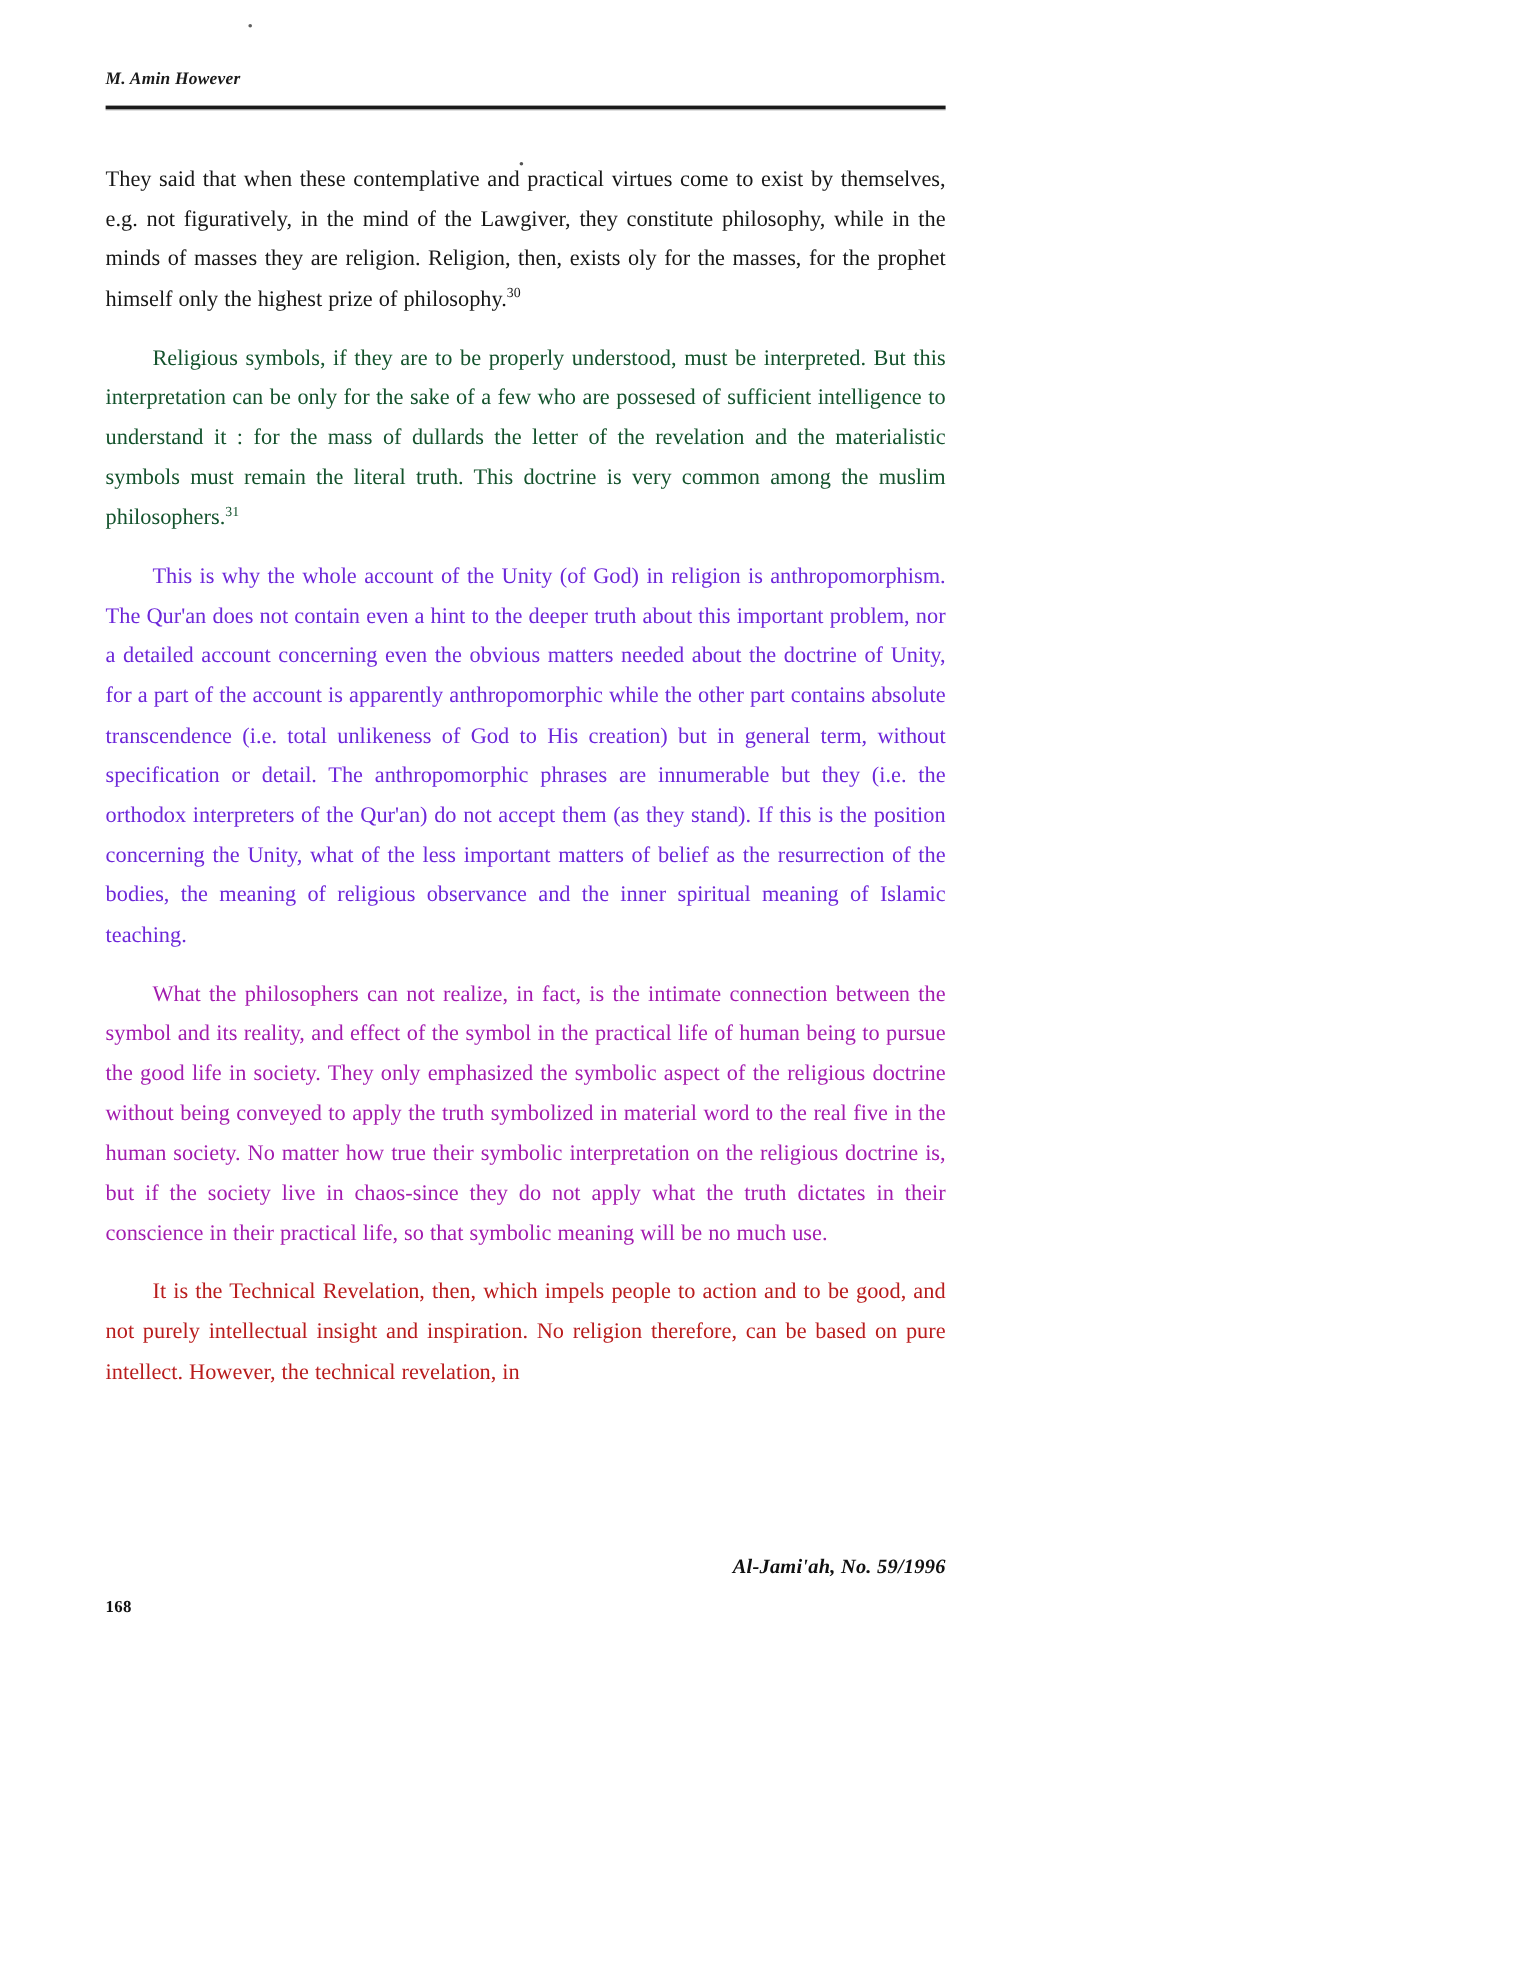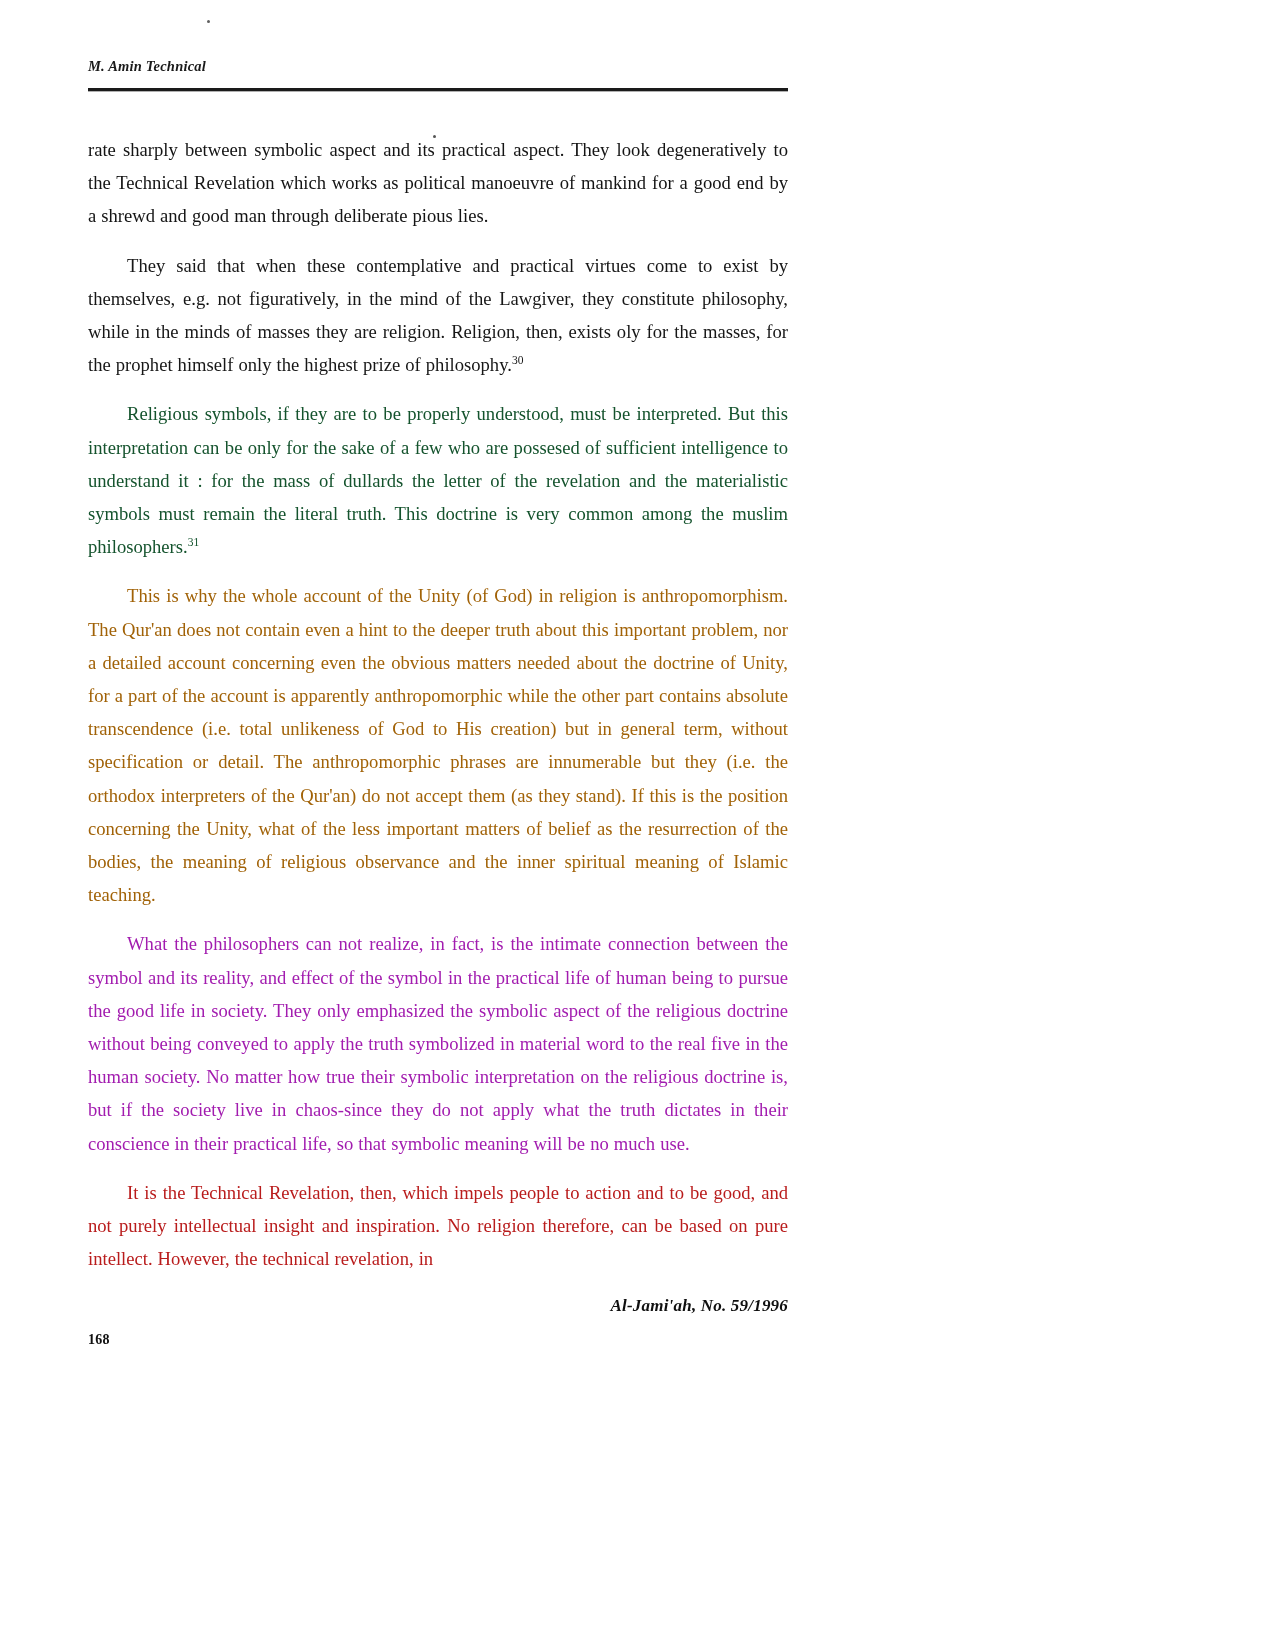--- a/index.html
+++ b/index.html
@@ -81,21 +81,21 @@
   sup.fn {
     font-size: 0.62em;
     vertical-align: super;
     line-height: 0;
   }
 
   
   .p1 { color: #141414; }
   .p2 { color: #171717; }
   .p3 { color: #14532d; }
-  .p4 { color: #a16207; }
+  .p4 { color: #6d28d9; }
   .p5 { color: #a21caf; }
   .p6 { color: #b91c1c; }
 
   
   .folio {
     position: absolute;
     left: 88px;
     top: 1332px;
     font-family: "Liberation Serif", "DejaVu Serif", serif;
     font-weight: bold;
@@ -117,27 +117,26 @@
   }
 </style>
 </head>
 <body>
 
 <div class="page">
 
   <div class="speck speck-a"></div>
   <div class="speck speck-b"></div>
 
-  <div class="running-head">M. Amin Technical</div>
+  <div class="running-head">M. Amin However</div>
 
   <div class="head-rule"></div>
 
   <div class="body-col">
 
-    <p class="para p1"><span>rate sharply between symbolic aspect and its practical aspect. They look degeneratively to the Technical Revelation which works as political manoeuvre of mankind for a good end by a shrewd and good man through deliberate pious lies.</span></p>
 
     <p class="para p2"><span>They said that when these contemplative and practical virtues come to exist by themselves, e.g. not figuratively, in the mind of the Lawgiver, they constitute philosophy, while in the minds of masses they are religion. Religion, then, exists oly for the masses, for the prophet himself only the highest prize of philosophy.</span><sup class="fn">30</sup></p>
 
     <p class="para p3"><span>Religious symbols, if they are to be properly understood, must be interpreted. But this interpretation can be only for the sake of a few who are possesed of sufficient intelligence to understand it : for the mass of dullards the letter of the revelation and the materialistic symbols must remain the literal truth. This doctrine is very common among the muslim philosophers.</span><sup class="fn">31</sup></p>
 
     <p class="para p4"><span>This is why the whole account of the Unity (of God) in religion is anthropomorphism. The Qur'an does not contain even a hint to the deeper truth about this important problem, nor a detailed account concerning even the obvious matters needed about the doctrine of Unity, for a part of the account is apparently anthropomorphic while the other part contains absolute transcendence (i.e. total unlikeness of God to His creation) but in general term, without specification or detail. The anthropomorphic phrases are innumerable but they (i.e. the orthodox interpreters of the Qur'an) do not accept them (as they stand). If this is the position concerning the Unity, what of the less important matters of belief as the resurrection of the bodies, the meaning of religious observance and the inner spiritual meaning of Islamic teaching.</span></p>
 
     <p class="para p5"><span>What the philosophers can not realize, in fact, is the intimate connection between the symbol and its reality, and effect of the symbol in the practical life of human being to pursue the good life in society. They only emphasized the symbolic aspect of the religious doctrine without being conveyed to apply the truth symbolized in material word to the real five in the human society. No matter how true their symbolic interpretation on the religious doctrine is, but if the society live in chaos-since they do not apply what the truth dictates in their conscience in their practical life, so that symbolic meaning will be no much use.</span></p>
 
     <p class="para p6"><span>It is the Technical Revelation, then, which impels people to action and to be good, and not purely intellectual insight and inspiration. No religion therefore, can be based on pure intellect. However, the technical revelation, in</span></p>

